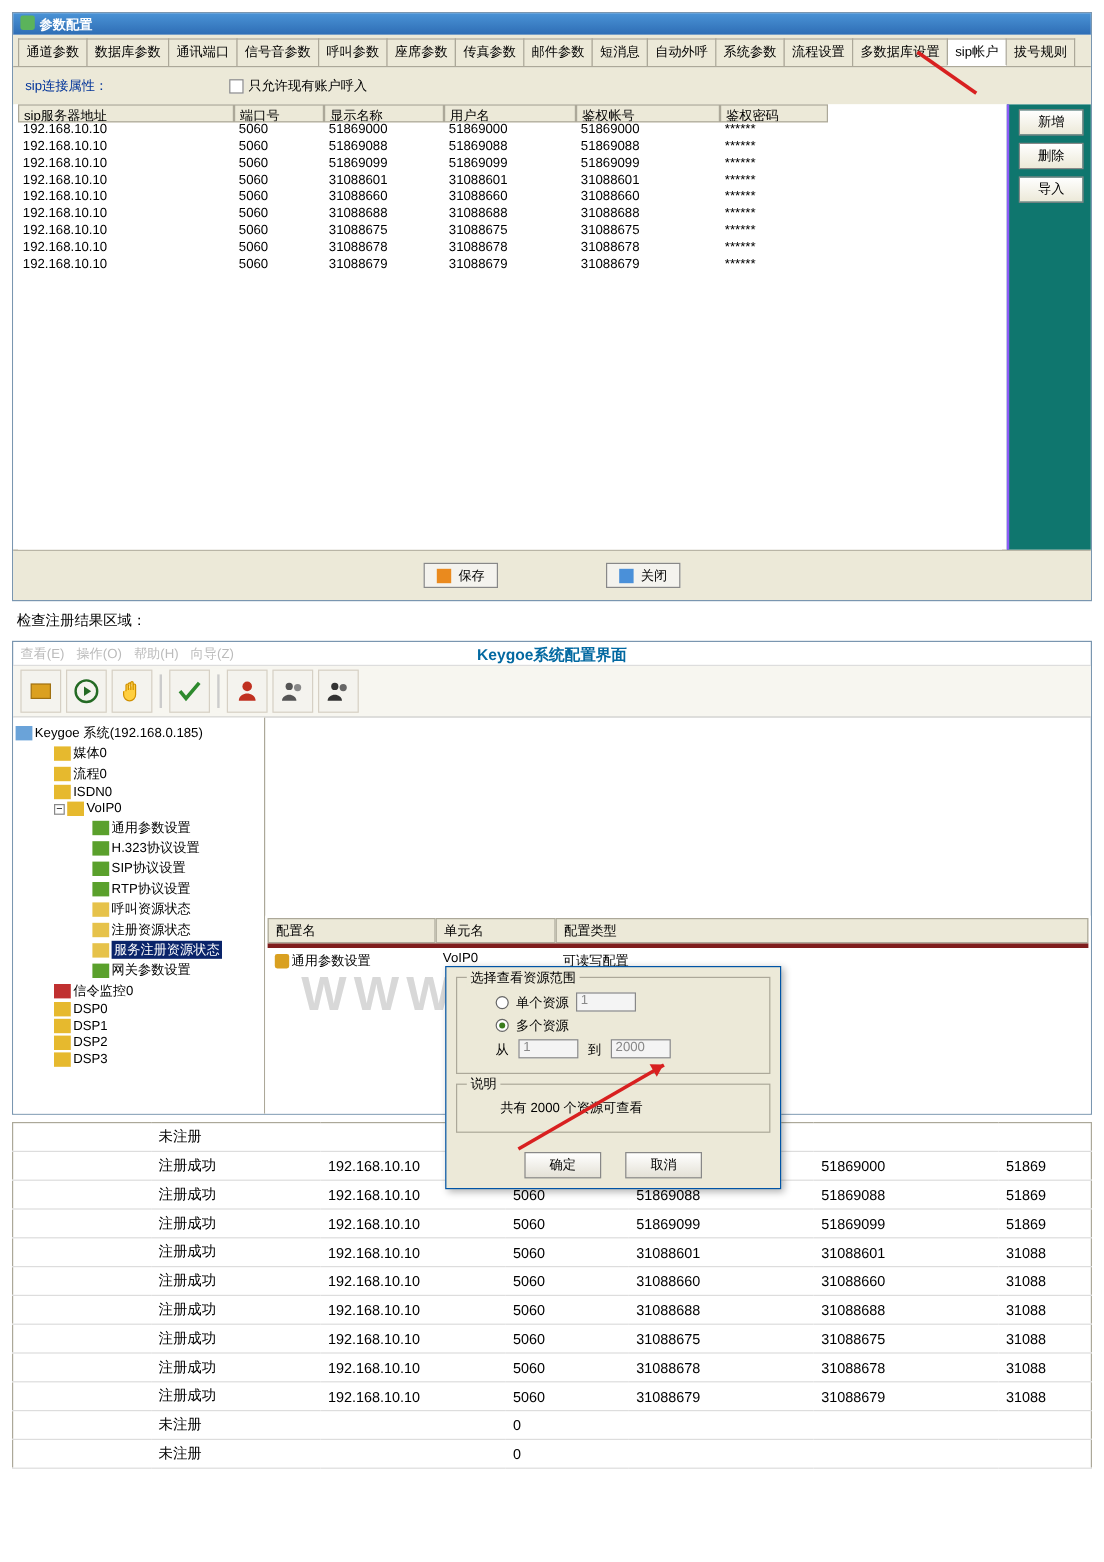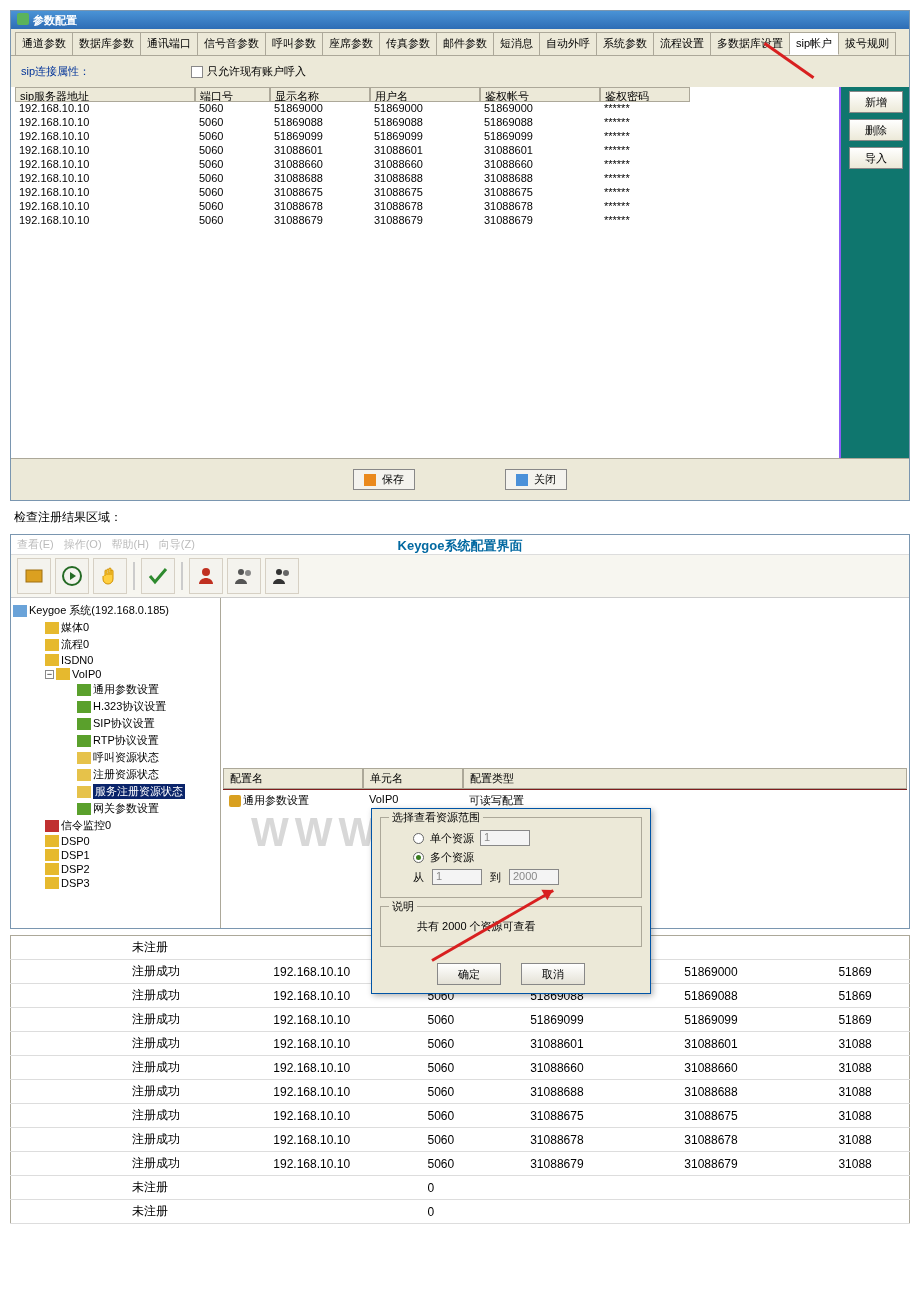--- a/index.html
+++ b/index.html
@@ -54,21 +54,21 @@
     .tree-panel { width: 210px; border-right: 1px solid #aca899; padding: 4px 2px; background: #fff; min-height: 330px; }
     .tree-node { display: flex; align-items: center; padding: 1px 0; white-space: nowrap; font-size: 12px; }
     .ind1 { padding-left: 32px; } .ind3 { padding-left: 64px; }
     .tree-ic { width: 14px; height: 12px; margin-right: 2px; display: inline-block; }
     .ic-host { background: #6aa3d9; } .ic-yel { background: #e6b92e; } .ic-grn { background: #5aa02c; }
     .ic-fold-y { background: #e6c24a; } .ic-fold-r { background: #c03030; }
     .tree-sel { background: #0a246a; color: #fff; padding: 0 2px; }
     .box { width: 9px; height: 9px; border: 1px solid #888; display: inline-flex; align-items: center; justify-content: center; margin-right: 2px; font-size: 9px; line-height: 1; }
 
     .right-panel { flex: 1; background: #fff; position: relative; }
-    .cfg-headers { display: flex; border-bottom: 1px solid #7f1d1d; margin: 2px; }
+    .cfg-headers { display: flex; border-bottom: 4px solid #7f1d1d; margin: 2px; }
     .cfg-col { border: 1px solid #aca899; background: #ece9d8; padding: 2px 6px; }
     .cfg-col.a { width: 140px; } .cfg-col.b { width: 100px; } .cfg-col.c { flex: 1; }
     .cfg-row { display: flex; padding: 1px 0; margin: 0 2px; }
     .cfg-row .a { width: 140px; padding-left: 6px; display: flex; align-items: center; gap: 2px; }
     .cfg-row .b { width: 100px; padding-left: 6px; } .cfg-row .c { flex: 1; padding-left: 6px; }
     .gear-ic { width: 12px; height: 12px; background: #d9a020; border-radius: 2px; }
 
     .wm { position: absolute; top: 44px; left: 30px; font-size: 40px; color: #d8d8d8; letter-spacing: 6px; z-index: 1; font-family: Arial; font-weight: bold; }
 
     .dialog { position: absolute; top: 42px; left: 150px; width: 280px; border: 1px solid #0054a6; background: #ece9d8; box-shadow: 2px 2px 6px rgba(0,0,0,0.3); z-index: 5; }

